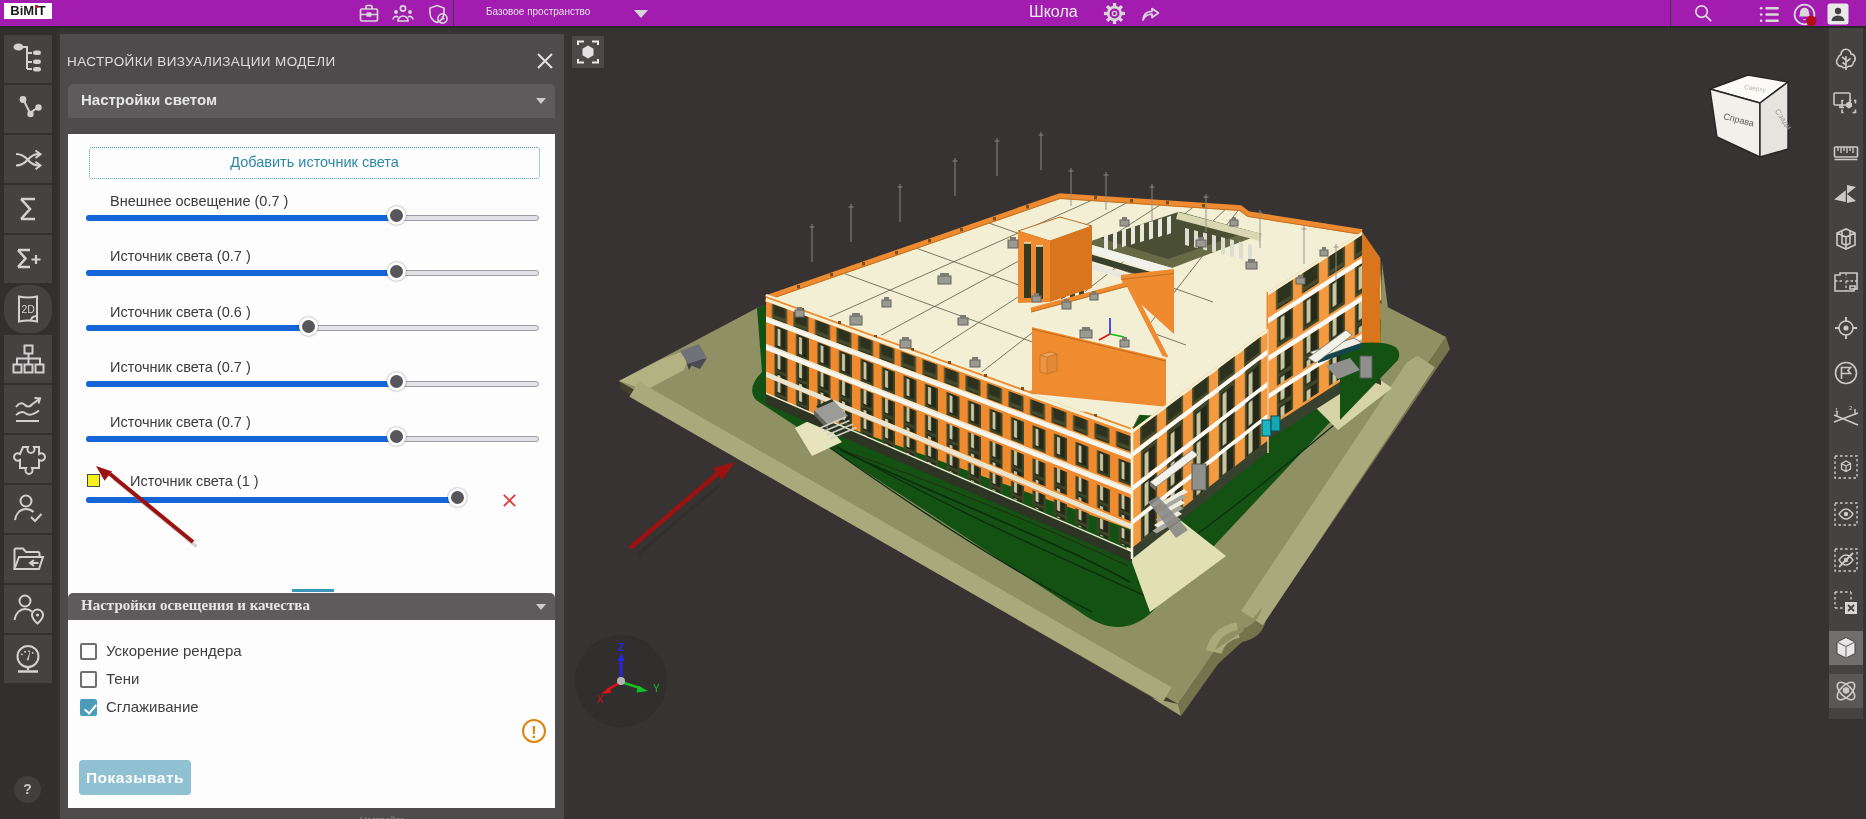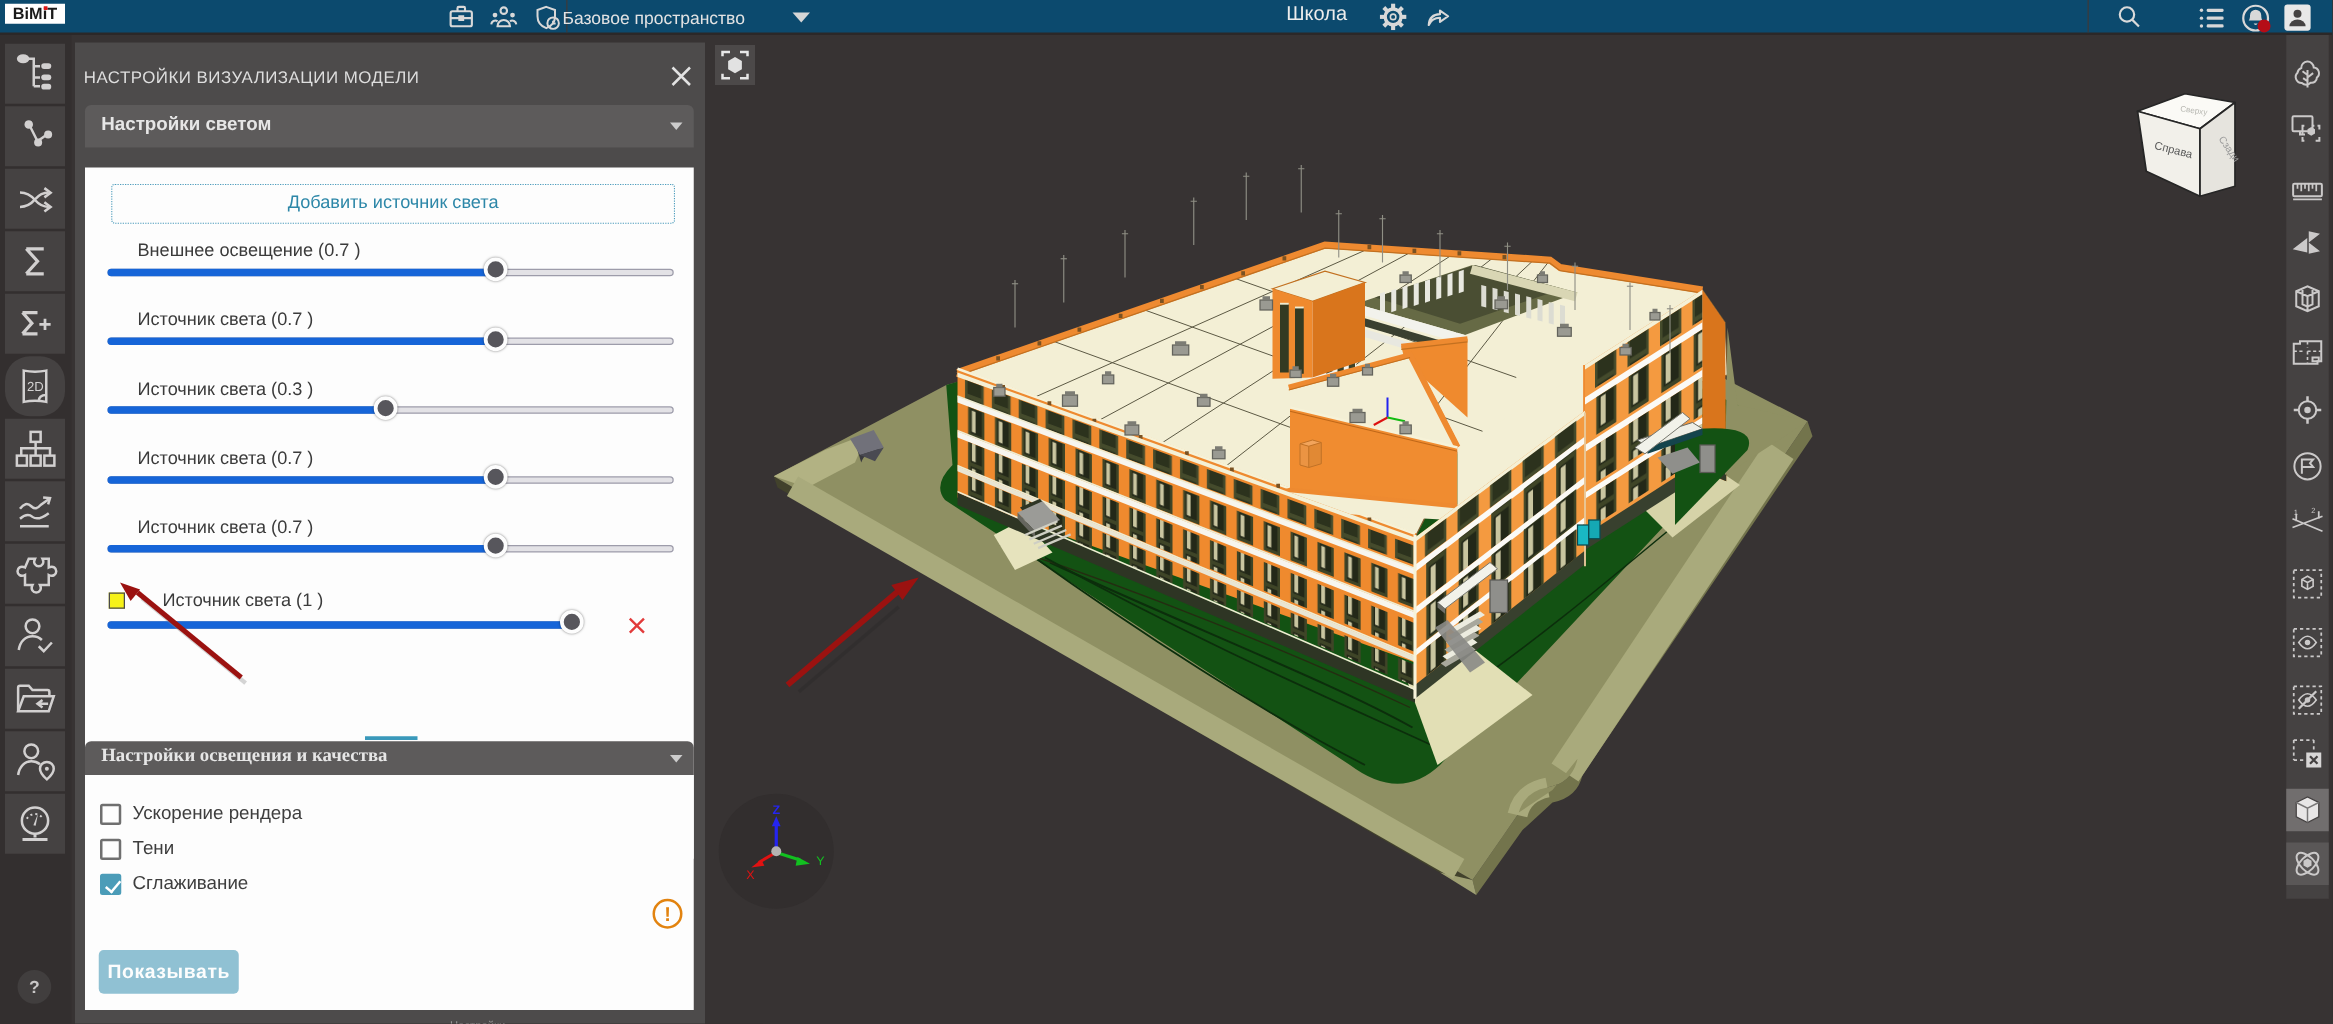--- a/index.html
+++ b/index.html
@@ -1,25 +1,25 @@
 <!DOCTYPE html>
 <html><head>
 <meta charset="utf-8">
 <style>
   * { margin:0; padding:0; box-sizing:border-box; }
   html,body { width:1866px; height:819px; overflow:hidden; background:#373333; font-family:"Liberation Sans",sans-serif; }
   #app { position:relative; width:1866px; height:819px; }
   
-  #topbar { position:absolute; left:0; top:0; width:1866px; height:28px; background:#0c4a6e; border-bottom:2px solid #2b2828; }
+  #topbar { position:absolute; left:0; top:0; width:1866px; height:28px; background:#a21caf; border-bottom:2px solid #2b2828; }
   #logo { position:absolute; left:4px; top:3px; width:48px; height:16px; background:#fff; color:#1a1a1a; font-weight:bold; font-size:13px; line-height:16px; text-align:center; letter-spacing:0; }
   #logo .rdot { position:absolute; left:31px; top:2.4px; width:3px; height:3px; background:#e01818; }
   .tbico { position:absolute; top:2px; }
   #tbsep1 { position:absolute; left:453px; top:0; width:1px; height:26px; background:#3c3a3a; }
   #tbsep2 { position:absolute; left:1670px; top:0; width:1px; height:26px; background:#3c3a3a; }
-  #wsname { position:absolute; left:450px; top:6px; font-size:14px; color:#e3e3e3; }
+  #wsname { position:absolute; left:486px; top:6px; font-size:10px; color:#e3e3e3; }
   #wsarrow { position:absolute; left:634px; top:10px; width:0; height:0; border-left:7px solid transparent; border-right:7px solid transparent; border-top:8px solid #d6d6d6; }
   #prjname { position:absolute; left:1029px; top:3px; font-size:16px; color:#ececec; }
   
   #leftrail { position:absolute; left:0; top:28px; width:57px; height:791px; background:#332f2f; }
   .lbtn { position:absolute; left:4px; width:48px; height:48px; background:#454242; }
   #helpbtn { position:absolute; left:14px; top:776px; width:27px; height:27px; border-radius:50%; background:#413e3e; color:#c9c7c7; font-size:14px; font-weight:bold; text-align:center; line-height:27px; }
   
   #rightrail { position:absolute; left:1828px; top:28px; width:38px; height:791px; background:#373333; }
   #rightrail .col { position:absolute; left:1px; top:0; width:34px; height:691px; background:#454242; }
   .rbtn { position:absolute; left:1px; width:34px; }
@@ -635,21 +635,21 @@
       <div class="slabel" style="top:59px">Внешнее освещение (0.7 )</div>
       <div class="track" style="top:80.5px"></div>
       <div class="fill" style="top:80.5px; width:317px;"></div>
       <div class="thumb" style="left:318.5px; top:72px;"></div>
 
       <div class="slabel" style="top:114px">Источник света (0.7 )</div>
       <div class="track" style="top:136px"></div>
       <div class="fill" style="top:136px; width:317px;"></div>
       <div class="thumb" style="left:318.5px; top:127.5px;"></div>
 
-      <div class="slabel" style="top:170px">Источник света (0.3 )</div>
+      <div class="slabel" style="top:170px">Источник света (0.6 )</div>
       <div class="track" style="top:191px"></div>
       <div class="fill" style="top:191px; width:227px;"></div>
       <div class="thumb" style="left:230.5px; top:182.5px;"></div>
 
       <div class="slabel" style="top:225px">Источник света (0.7 )</div>
       <div class="track" style="top:246.5px"></div>
       <div class="fill" style="top:246.5px; width:317px;"></div>
       <div class="thumb" style="left:318.5px; top:238px;"></div>
 
       <div class="slabel" style="top:280px">Источник света (0.7 )</div>

